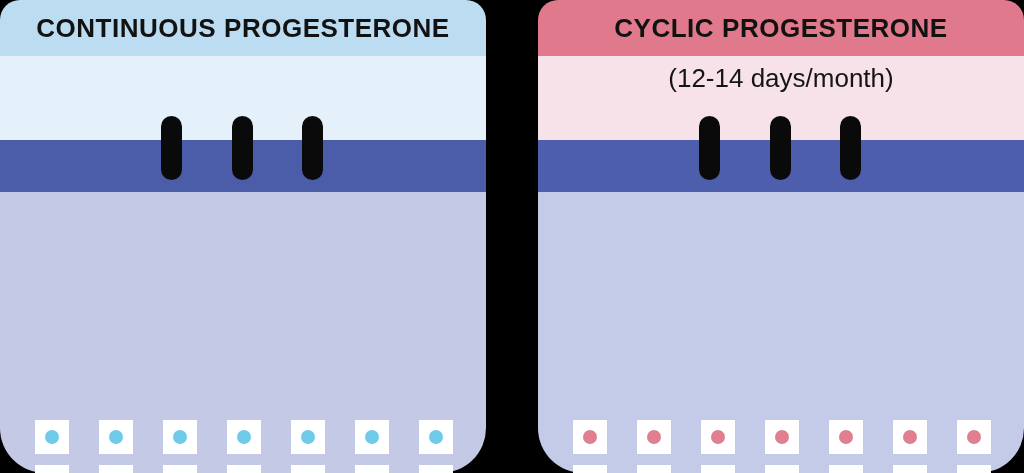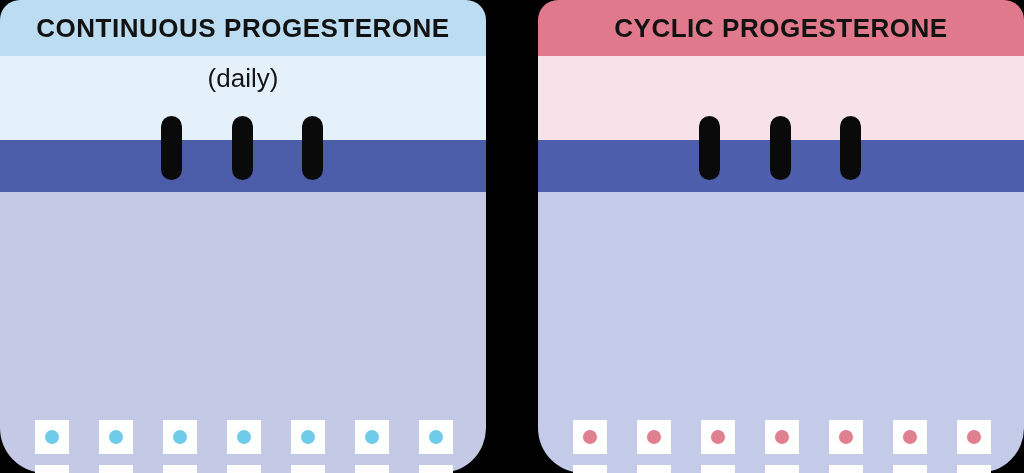--- a/index.html
+++ b/index.html
@@ -117,21 +117,20 @@
           <div class="cell"></div>
           <div class="cell"></div>
           <div class="cell"></div>
           <div class="cell"></div>
         </div>
     </div>
     <div class="cal-header">
       <span class="title-bold">CONTINUOUS</span>
       <span class="title-rest">PROGESTERONE</span>
     </div>
-    <div class="cal-subtitle">(daily)</div>
     <div class="ring ring-1"></div>
     <div class="ring ring-2"></div>
     <div class="ring ring-3"></div>
   </div>
 
   <div class="panel panel-right" style="--header: #E0798B; --subtitle-band: #F7E2E9; --bar: #4C5EAC; --body: #C3CBE9; --dot: #E07F8F; --drop: #D8284B; --drop-shade: #A92040;">
     <div class="cal-subband"></div>
     <div class="cal-bar"></div>
     <div class="cal-body">
       <div class="grid">
@@ -162,18 +161,19 @@
           <div class="cell"></div>
           <div class="cell"></div>
           <div class="cell"></div>
           <div class="cell"></div>
         </div>
     </div>
     <div class="cal-header">
       <span class="title-bold">CYCLIC</span>
       <span class="title-rest">PROGESTERONE</span>
     </div>
+    <div class="cal-subtitle">(12-14 days/month)</div>
     <div class="ring ring-1"></div>
     <div class="ring ring-2"></div>
     <div class="ring ring-3"></div>
   </div>
 
 </div>
 
 </body></html>

